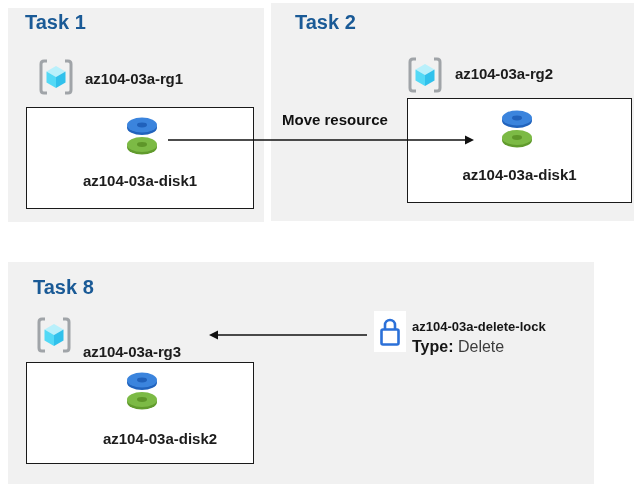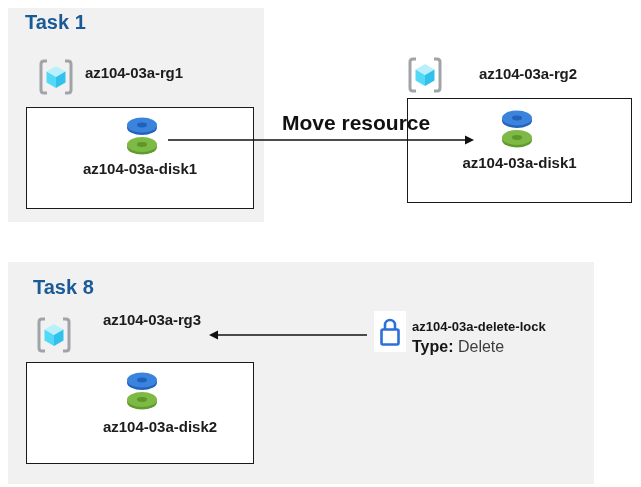--- a/index.html
+++ b/index.html
@@ -4,23 +4,23 @@
 <style>
   html,body{margin:0;padding:0;background:#ffffff;}
   #canvas{
     position:relative;width:641px;height:487px;background:#ffffff;overflow:hidden;
     font-family:"Liberation Sans", sans-serif;
   }
   .panel{position:absolute;background:#f1f1f1;}
   .task-title{position:absolute;font-size:20px;font-weight:700;color:#1a5a96;white-space:nowrap;}
   .entity-label{position:absolute;font-size:15px;font-weight:700;color:#1c1c1c;white-space:nowrap;letter-spacing:-0.1px;}
   .resource-box{position:absolute;background:#ffffff;border:1.4px solid #1a1a1a;box-sizing:border-box;}
-  .disk-label{position:absolute;font-size:15px;font-weight:700;color:#1c1c1c;text-align:center;white-space:nowrap;}
+  .disk-label{position:absolute;font-size:15px;font-weight:700;color:#1c1c1c;text-align:center;white-space:nowrap;margin-top:12px;}
   .icon{position:absolute;}
-  .move-label{position:absolute;font-size:21px;font-weight:700;color:#111111;white-space:nowrap;}
+  .move-label{position:absolute;font-size:15px;font-weight:700;color:#111111;white-space:nowrap;}
   .lock-plate{position:absolute;background:#ffffff;display:flex;align-items:center;justify-content:center;}
   .lock-name{position:absolute;font-size:13px;font-weight:700;color:#161616;white-space:nowrap;}
   .lock-type{position:absolute;font-size:16px;color:#3d3d3d;white-space:nowrap;}
   .lock-type .t-label{font-weight:700;color:#161616;}
   svg{display:block;}
 </style>
 </head>
 <body>
 
 <div id="canvas">
@@ -31,46 +31,49 @@
 
   <div class="icon" style="left:35px;top:56px;">
     <svg width="42" height="42" viewBox="0 0 42 42">
       <path d="M12 5 H9 Q6 5 6 8 V34 Q6 37 9 37 H12" fill="none" stroke="#a0a4a8" stroke-width="3"></path>
       <path d="M30 5 H33 Q36 5 36 8 V34 Q36 37 33 37 H30" fill="none" stroke="#a0a4a8" stroke-width="3"></path>
       <polygon points="21,10 30.5,15.5 21,21 11.5,15.5" fill="#b9f0fb"></polygon>
       <polygon points="11.5,15.5 21,21 21,32 11.5,26.5" fill="#53d9f6"></polygon>
       <polygon points="30.5,15.5 21,21 21,32 30.5,26.5" fill="#30c1ec"></polygon>
     </svg>
   </div>
-  <div class="entity-label" style="left:85px;top:64px;">az104-03a-rg1</div>
+  <div class="entity-label" style="left:85px;top:70px;">az104-03a-rg1</div>
 
   <div class="resource-box" style="left:26px;top:107px;width:228px;height:102px;"></div>
   <div class="icon" style="left:120px;top:115px;">
     <svg width="44" height="42" viewBox="0 0 44 42">
       <ellipse cx="22" cy="32" rx="15" ry="7.5" fill="#619b2d"></ellipse>
       <ellipse cx="22" cy="29.5" rx="15" ry="7.5" fill="#7cba45"></ellipse>
       <ellipse cx="22" cy="29.5" rx="5" ry="2.4" fill="#5e9629"></ellipse>
       <ellipse cx="22" cy="12.5" rx="15" ry="7.5" fill="#2163bd"></ellipse>
       <ellipse cx="22" cy="10" rx="15" ry="7.5" fill="#3b84dd"></ellipse>
       <ellipse cx="22" cy="10" rx="5" ry="2.4" fill="#2061bb"></ellipse>
     </svg>
   </div>
   <div class="disk-label" style="left:26px;top:160px;width:228px;">az104-03a-disk1</div>
 
+  <div class="panel" style="left:271px;top:3px;width:363px;height:218px;">
+    <div class="task-title" style="left:24px;top:8px;">Task 2</div>
+  </div>
 
   <div class="icon" style="left:404px;top:54px;">
     <svg width="42" height="42" viewBox="0 0 42 42">
       <path d="M12 5 H9 Q6 5 6 8 V34 Q6 37 9 37 H12" fill="none" stroke="#a0a4a8" stroke-width="3"></path>
       <path d="M30 5 H33 Q36 5 36 8 V34 Q36 37 33 37 H30" fill="none" stroke="#a0a4a8" stroke-width="3"></path>
       <polygon points="21,10 30.5,15.5 21,21 11.5,15.5" fill="#b9f0fb"></polygon>
       <polygon points="11.5,15.5 21,21 21,32 11.5,26.5" fill="#53d9f6"></polygon>
       <polygon points="30.5,15.5 21,21 21,32 30.5,26.5" fill="#30c1ec"></polygon>
     </svg>
   </div>
-  <div class="entity-label" style="left:455px;top:65px;margin-left:24px;">az104-03a-rg2</div>
+  <div class="entity-label" style="left:455px;top:65px;">az104-03a-rg2</div>
 
   <div class="resource-box" style="left:407px;top:98px;width:225px;height:105px;"></div>
   <div class="icon" style="left:495px;top:108px;">
     <svg width="44" height="42" viewBox="0 0 44 42">
       <ellipse cx="22" cy="32" rx="15" ry="7.5" fill="#619b2d"></ellipse>
       <ellipse cx="22" cy="29.5" rx="15" ry="7.5" fill="#7cba45"></ellipse>
       <ellipse cx="22" cy="29.5" rx="5" ry="2.4" fill="#5e9629"></ellipse>
       <ellipse cx="22" cy="12.5" rx="15" ry="7.5" fill="#2163bd"></ellipse>
       <ellipse cx="22" cy="10" rx="15" ry="7.5" fill="#3b84dd"></ellipse>
       <ellipse cx="22" cy="10" rx="5" ry="2.4" fill="#2061bb"></ellipse>
@@ -92,21 +95,21 @@
 
   <div class="icon" style="left:33px;top:314px;">
     <svg width="42" height="42" viewBox="0 0 42 42">
       <path d="M12 5 H9 Q6 5 6 8 V34 Q6 37 9 37 H12" fill="none" stroke="#a0a4a8" stroke-width="3"></path>
       <path d="M30 5 H33 Q36 5 36 8 V34 Q36 37 33 37 H30" fill="none" stroke="#a0a4a8" stroke-width="3"></path>
       <polygon points="21,10 30.5,15.5 21,21 11.5,15.5" fill="#b9f0fb"></polygon>
       <polygon points="11.5,15.5 21,21 21,32 11.5,26.5" fill="#53d9f6"></polygon>
       <polygon points="30.5,15.5 21,21 21,32 30.5,26.5" fill="#30c1ec"></polygon>
     </svg>
   </div>
-  <div class="entity-label" style="left:83px;top:311px;margin-left:20px;">az104-03a-rg3</div>
+  <div class="entity-label" style="left:83px;top:343px;">az104-03a-rg3</div>
 
   <div class="resource-box" style="left:26px;top:362px;width:228px;height:102px;"></div>
   <div class="icon" style="left:120px;top:370px;">
     <svg width="44" height="42" viewBox="0 0 44 42">
       <ellipse cx="22" cy="32" rx="15" ry="7.5" fill="#619b2d"></ellipse>
       <ellipse cx="22" cy="29.5" rx="15" ry="7.5" fill="#7cba45"></ellipse>
       <ellipse cx="22" cy="29.5" rx="5" ry="2.4" fill="#5e9629"></ellipse>
       <ellipse cx="22" cy="12.5" rx="15" ry="7.5" fill="#2163bd"></ellipse>
       <ellipse cx="22" cy="10" rx="15" ry="7.5" fill="#3b84dd"></ellipse>
       <ellipse cx="22" cy="10" rx="5" ry="2.4" fill="#2061bb"></ellipse>

